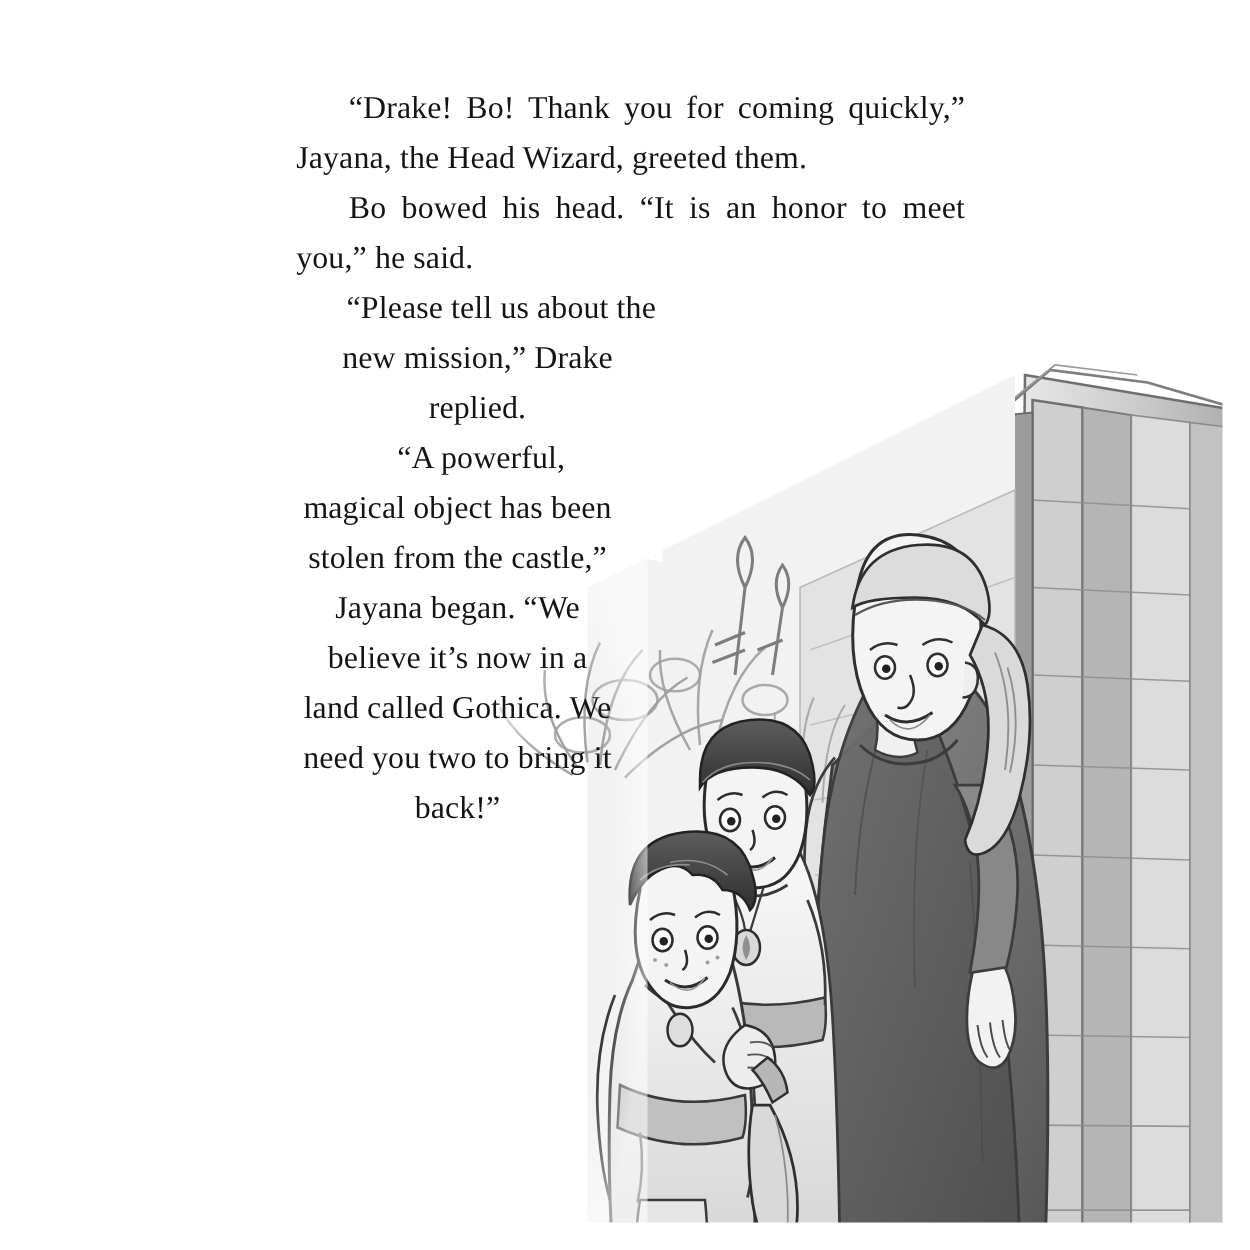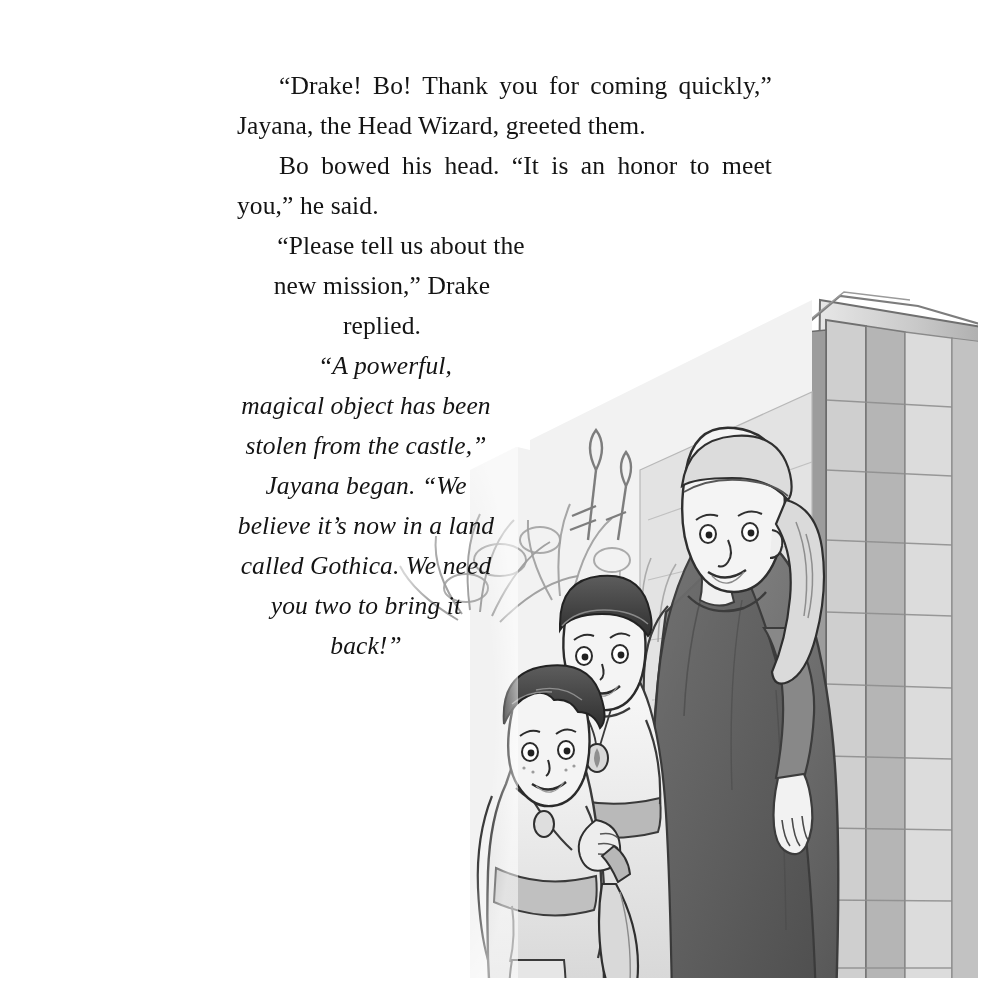--- a/index.html
+++ b/index.html
@@ -38,21 +38,21 @@
     text-align: justify;
     text-indent: 42px;
     letter-spacing: 0.1px;
   }
   .para.narrow {
     text-align: center;
     text-indent: 38px;
   }
   .para.w-full   { width: 535px; }
   .para.w-mid    { width: 290px; }
-  .para.w-small  { width: 258px; font-style: italic; }
+  .para.w-small  { width: 258px; }
 
   
   #illustration {
     position: absolute;
     left: 0;
     top: 0;
     width: 1000px;
     height: 1000px;
     z-index: 1;
     pointer-events: none;

